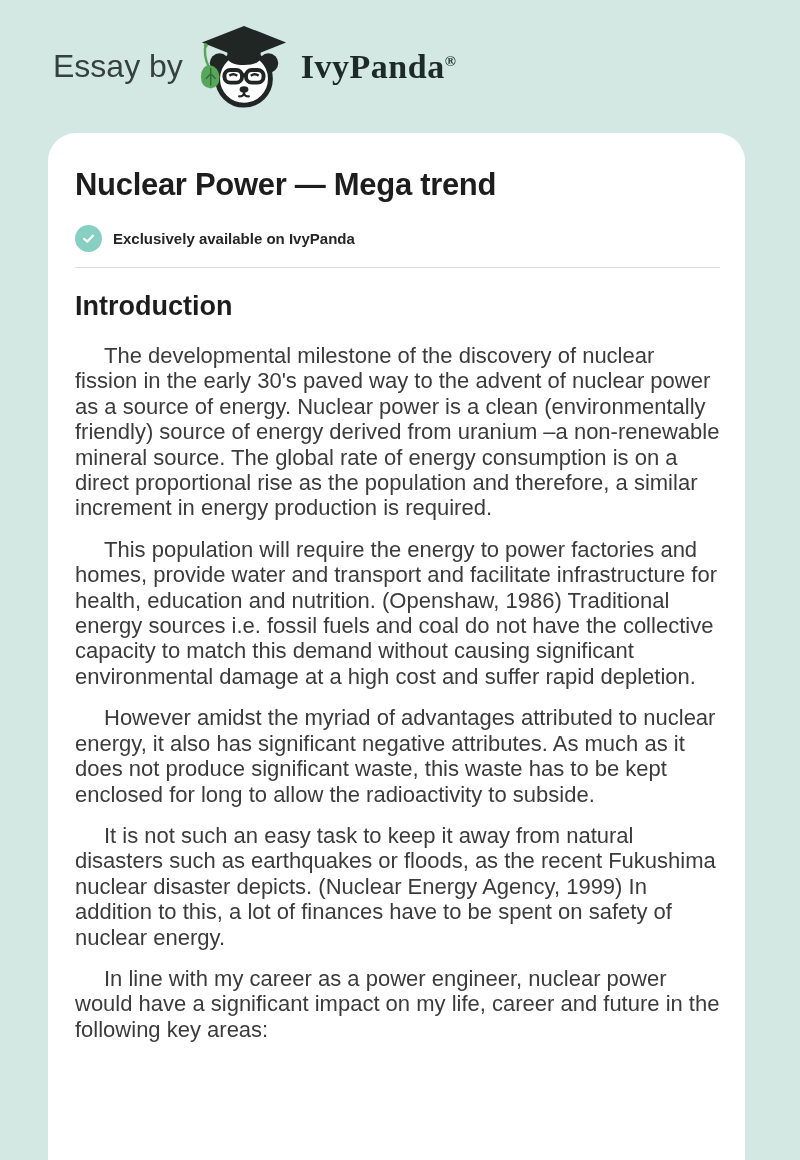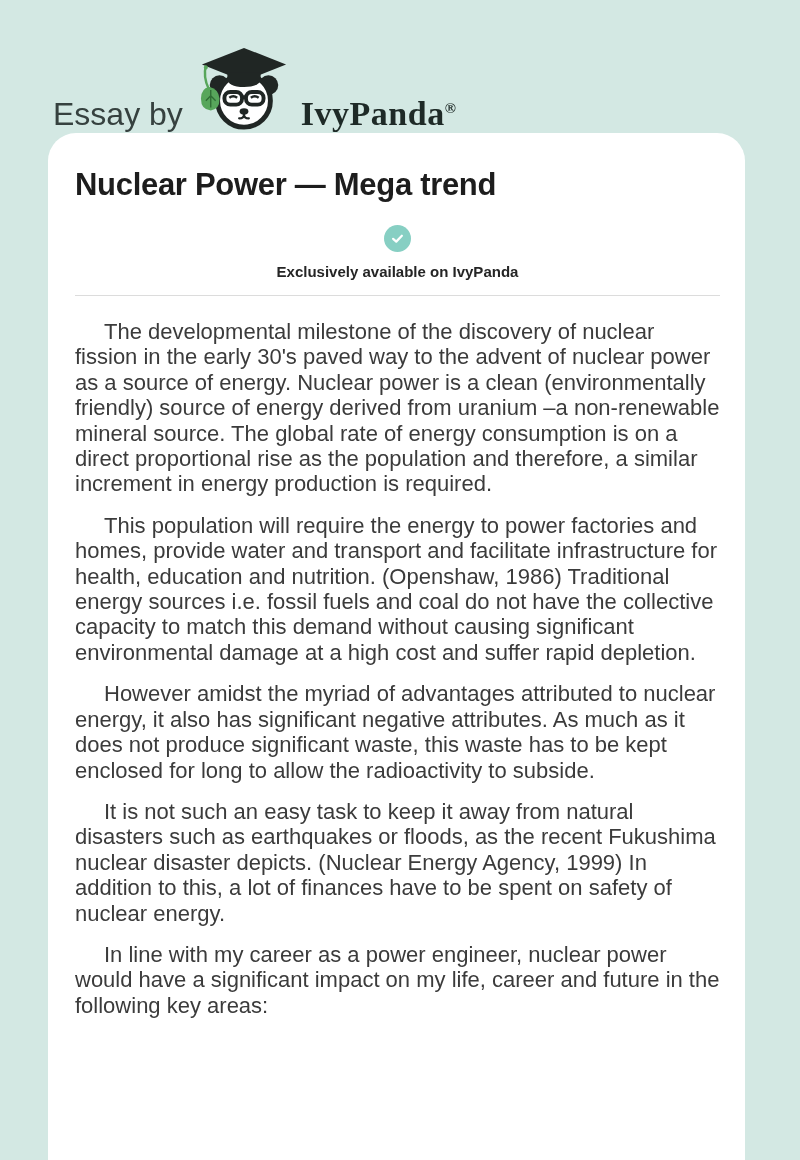--- a/index.html
+++ b/index.html
@@ -5,21 +5,21 @@
   html, body { margin: 0; padding: 0; }
   body {
     width: 800px; height: 1160px;
     background: #d3e8e3;
     font-family: "Liberation Sans", sans-serif;
     overflow: hidden;
   }
   .site-header {
     height: 133px;
     display: flex;
-    align-items: flex-end;
+    align-items: center;
     padding-left: 53px;
     box-sizing: border-box;
   }
   .essay-by {
     font-size: 32px;
     color: #36413f;
   }
   .logo {
     display: inline-flex;
     margin: 0 12px 0 16px;
@@ -51,21 +51,20 @@
     font-weight: bold;
     color: #1d1d1d;
     margin: 0 0 22px;
     letter-spacing: -0.3px;
   }
   .badge {
     display: flex;
     align-items: center;
     gap: 11px;
     margin: 0 0 15px;
-    flex-direction: column;
   }
   .check-circle {
     width: 27px; height: 27px;
     border-radius: 50%;
     background: #87cfc3;
     display: flex;
     align-items: center;
     justify-content: center;
     flex: none;
   }
@@ -138,20 +137,21 @@
       <span class="check-circle">
         <svg viewBox="0 0 24 24" width="15" height="15" aria-hidden="true">
           <path d="M5 12.5 L10 17 L19 7.5" stroke="#ffffff" stroke-width="3.5" fill="none" stroke-linecap="round" stroke-linejoin="round"></path>
         </svg>
       </span>
       <span class="badge-label">Exclusively available on IvyPanda</span>
     </div>
 
     <hr class="divider">
 
+    <h2 class="section-heading">Introduction</h2>
 
     <p class="para">The developmental milestone of the discovery of nuclear fission in the early 30's paved way to the advent of nuclear power as a source of energy. Nuclear power is a clean (environmentally friendly) source of energy derived from uranium –a non-renewable mineral source. The global rate of energy consumption is on a direct proportional rise as the population and therefore, a similar increment in energy production is required.</p>
     <p class="para">This population will require the energy to power factories and homes, provide water and transport and facilitate infrastructure for health, education and nutrition. (Openshaw, 1986) Traditional energy sources i.e. fossil fuels and coal do not have the collective capacity to match this demand without causing significant environmental damage at a high cost and suffer rapid depletion.</p>
     <p class="para">However amidst the myriad of advantages attributed to nuclear energy, it also has significant negative attributes. As much as it does not produce significant waste, this waste has to be kept enclosed for long to allow the radioactivity to subside.</p>
     <p class="para">It is not such an easy task to keep it away from natural disasters such as earthquakes or floods, as the recent Fukushima nuclear disaster depicts. (Nuclear Energy Agency, 1999) In addition to this, a lot of finances have to be spent on safety of nuclear energy.</p>
     <p class="para">In line with my career as a power engineer, nuclear power would have a significant impact on my life, career and future in the following key areas:</p>
   </main>
 
 </div>
 

